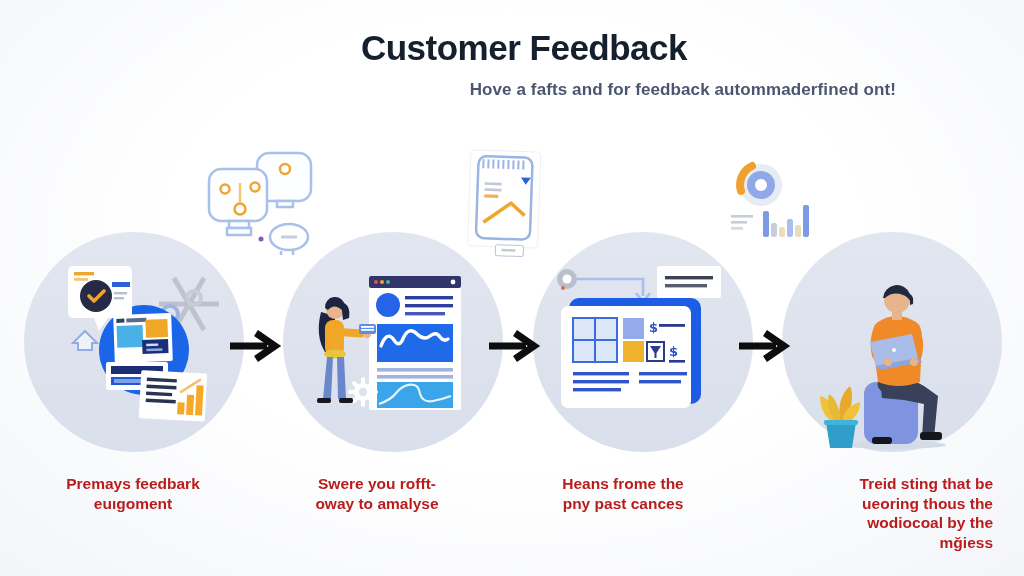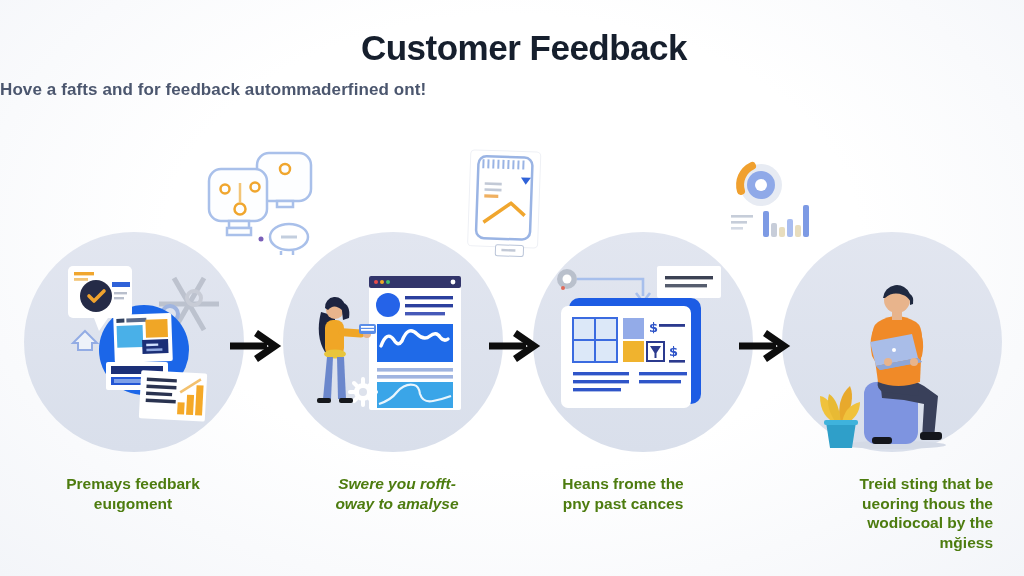--- a/index.html
+++ b/index.html
@@ -6,36 +6,36 @@
   body{
     width:1024px;height:576px;position:relative;overflow:hidden;
     font-family:"Liberation Sans",sans-serif;
     background:radial-gradient(ellipse at 50% 42%, #ffffff 48%, #f3f5f9 100%);
   }
   .title{
     position:absolute;top:28px;left:12px;width:1024px;text-align:center;
     font-size:35px;font-weight:800;color:#161f2d;letter-spacing:-0.5px;
   }
   .subtitle{
-    position:absolute;top:80px;left:0;width:896px;text-align:left;
+    position:absolute;top:80px;left:0;width:896px;text-align:right;
     font-size:17px;font-weight:700;color:#4b566e;letter-spacing:0.1px;
   }
   .circle{
     position:absolute;width:220px;height:220px;border-radius:50%;
     background:linear-gradient(180deg,#e1e6f0 0%,#dade8  100%);
     background:linear-gradient(180deg,#e2e6f0 0%,#d9dfeb 100%);
     top:232px;
   }
   .c1{left:24px;} .c2{left:283px;} .c3{left:533px;} .c4{left:782px;}
   .caption{
     position:absolute;top:474px;width:210px;text-align:center;
-    font-size:15.5px;font-weight:700;color:#4d7c0f;line-height:1.26;
+    font-size:15.5px;font-weight:700;color:#b91c1c;line-height:1.26;
     white-space:pre-line;
   }
-  .cap1{left:28px;} .cap2{left:292px;font-style:italic;} .cap3{left:518px;} .cap4{left:783px;text-align:right;}
+  .cap1{left:28px;} .cap2{left:272px;} .cap3{left:518px;} .cap4{left:783px;text-align:right;}
   .arrow{position:absolute;top:328px;width:58px;height:36px;}
   .a1{left:227px;} .a2{left:486px;} .a3{left:736px;}
   .decor{position:absolute;}
   .d1{left:197px;top:147px;width:126px;height:114px;}
   .d2{left:459px;top:147px;width:94px;height:116px;}
   .d3{left:727px;top:155px;width:90px;height:88px;}
   svg{display:block;}
 </style>
 </head>
 <body>

